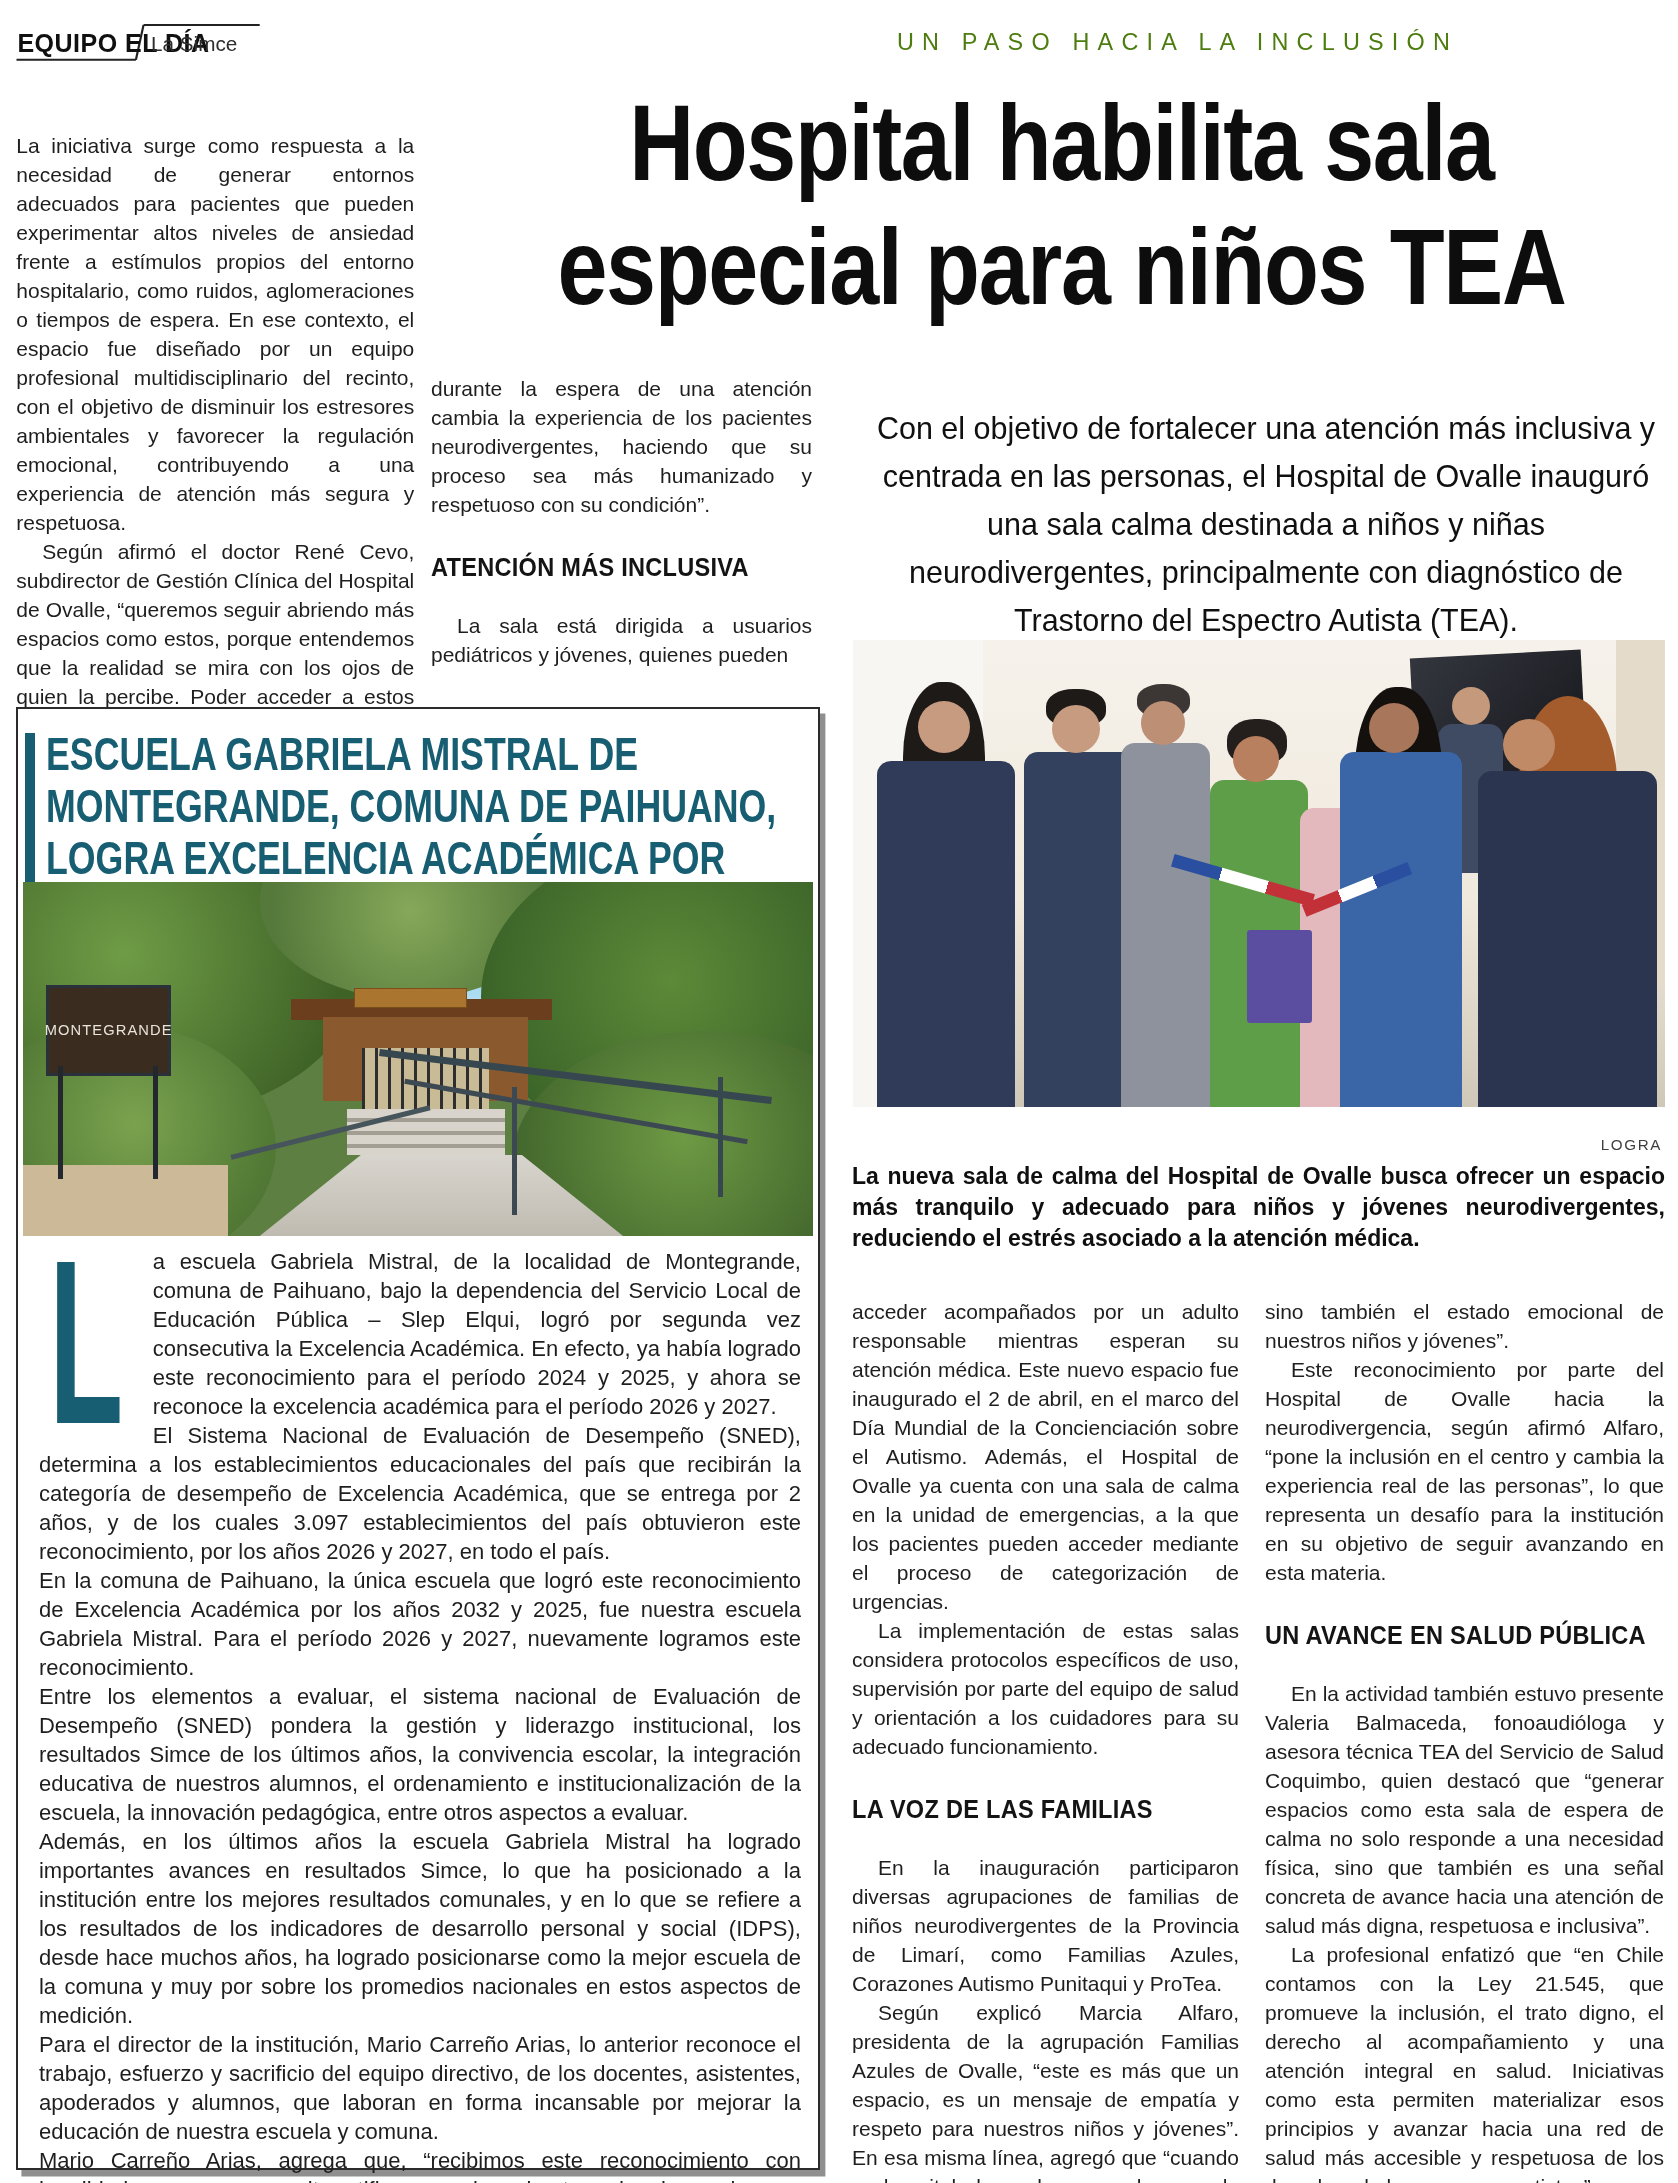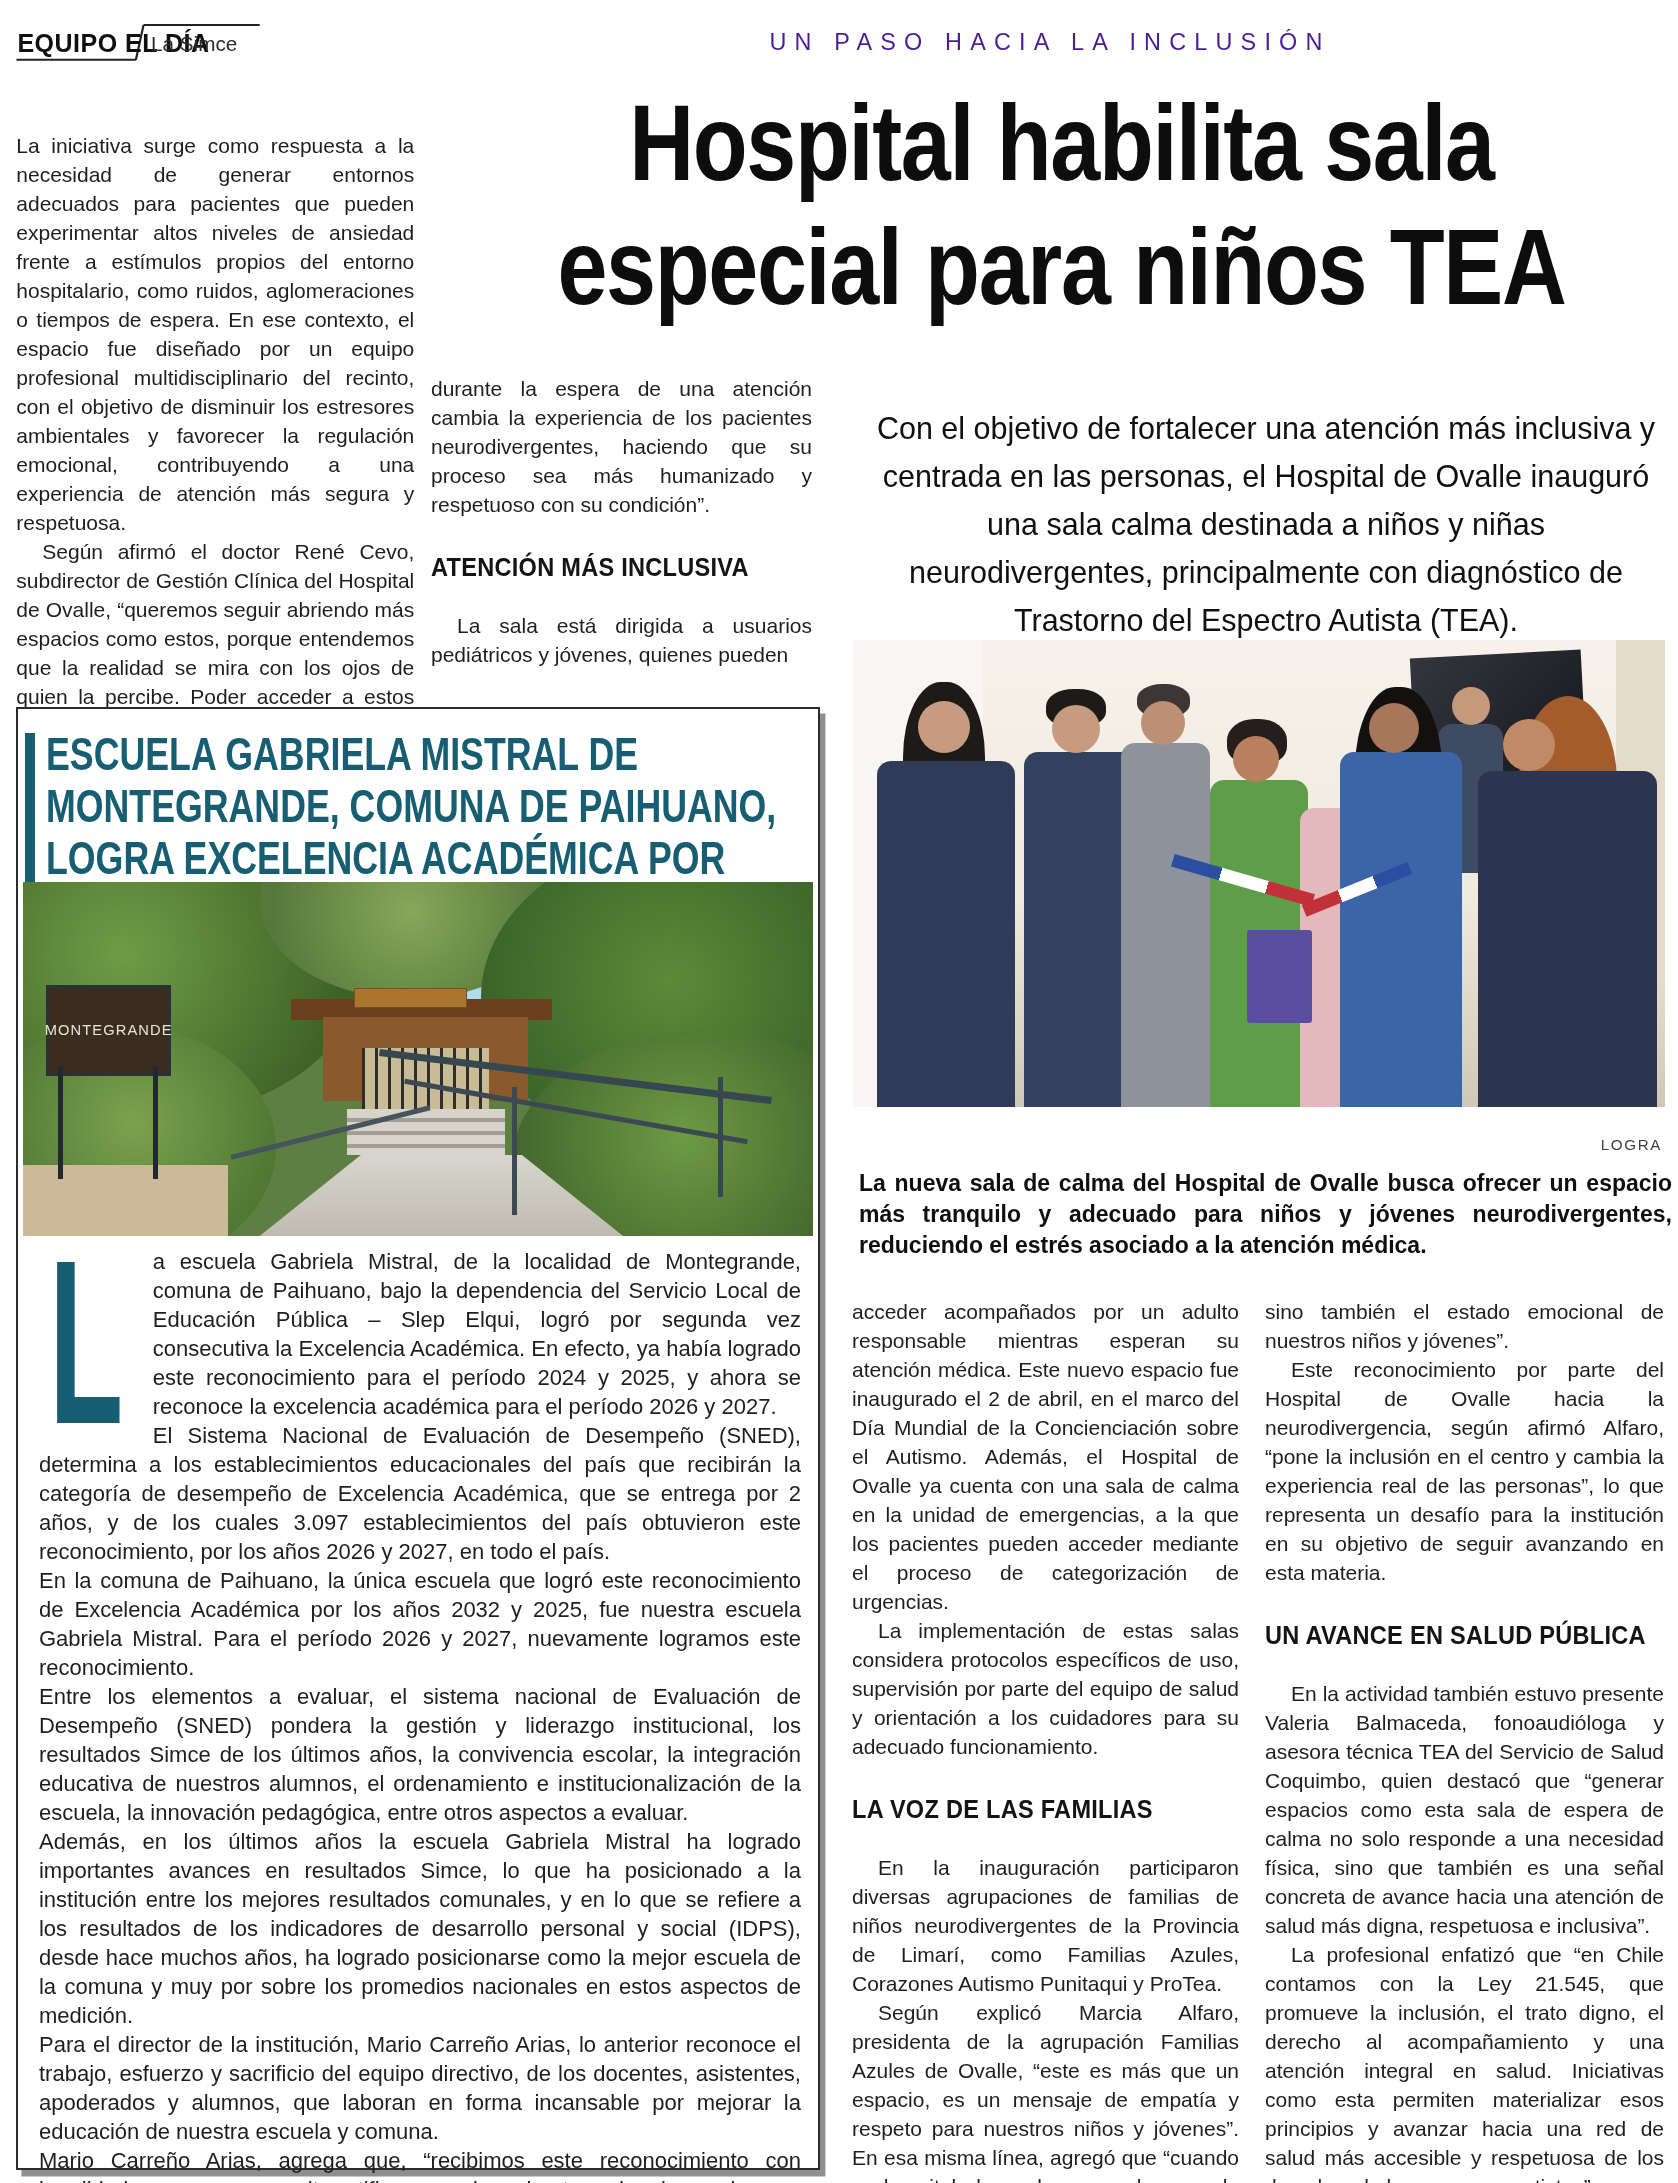--- a/index.html
+++ b/index.html
@@ -5,21 +5,21 @@
   html,body{margin:0;padding:0;background:#ffffff;}
   body{width:1678px;height:2183px;position:relative;font-family:"Liberation Sans",sans-serif;color:#1c1c1c;overflow:hidden;}
   .page{position:absolute;inset:0;background:#fff;}
 
   
   .masthead-team{position:absolute;left:17.4px;top:29px;font-size:25px;font-weight:800;letter-spacing:0.5px;color:#101010;}
   .masthead-city{position:absolute;left:151px;top:32px;font-size:20.7px;font-weight:400;color:#2d2d2d;}
   .flag-svg{position:absolute;left:0;top:0;}
 
   
-  .kicker{position:absolute;left:642px;top:29px;width:816px;text-align:center;font-size:23.4px;font-weight:400;letter-spacing:8.2px;color:#4c1d95;white-space:nowrap;}
+  .kicker{position:absolute;left:642px;top:29px;width:816px;text-align:right;font-size:23.4px;font-weight:400;letter-spacing:8.2px;color:#4d7c0f;white-space:nowrap;}
   .headline{position:absolute;left:452px;top:81px;width:1219px;text-align:center;font-size:107px;line-height:124px;font-weight:700;color:#0d0d0d;letter-spacing:-1.6px;transform:scaleX(0.84);transform-origin:50% 0;}
   .deck{position:absolute;left:871px;top:404px;width:790px;text-align:center;font-size:30.5px;line-height:48px;font-weight:400;color:#101010;margin:0;}
 
   
   .bodycol p{margin:0;font-size:21px;line-height:29px;text-align:justify;color:#1e1e1e;}
   .ind{text-indent:26px;}
   .col1{position:absolute;left:16.3px;top:131px;width:398px;}
   .col2{position:absolute;left:431px;top:374px;width:381px;}
   .colA{position:absolute;left:852px;top:1297px;width:387px;}
   .colB{position:absolute;left:1265px;top:1297px;width:399px;}
@@ -86,21 +86,21 @@
   .p7b{left:72%;top:18%;width:8%;height:32%;background:#3f4a63;}
   .p7h{left:73.8%;top:10%;width:38px;height:38px;background:#c59a7c;}
   .p8b{left:77%;top:28%;width:22%;height:72%;background:#2c3550;}
   .p8h{left:80%;top:17%;width:52px;height:52px;background:#c08a66;}
   .p8hair{left:82%;top:12%;width:98px;height:174px;background:#a55c2c;border-radius:50% 50% 42% 42%;}
   .rp-ribbon1{position:absolute;left:39%;top:50%;width:18%;height:13px;background:linear-gradient(90deg,#2b4fa0 0 34%,#ffffff 34% 67%,#c23038 67% 100%);transform:rotate(16deg);}
   .rp-ribbon2{position:absolute;left:55%;top:52%;width:14%;height:13px;background:linear-gradient(90deg,#c23038 0 34%,#ffffff 34% 67%,#2b4fa0 67% 100%);transform:rotate(-22deg);}
   .rp-bag{position:absolute;left:48.5%;top:62%;width:8%;height:20%;background:#5b4ea0;border-radius:3.3px;}
 
   .credit{position:absolute;left:1382px;top:1136px;width:280px;margin:0;text-align:right;font-size:15.2px;letter-spacing:1.6px;color:#3e3e3e;font-weight:400;}
-  .caption{position:absolute;left:852px;top:1161px;width:813px;margin:7px;font-size:23px;font-weight:700;line-height:31px;text-align:justify;color:#0f0f0f;}
+  .caption{position:absolute;left:852px;top:1161px;width:813px;margin:0;font-size:23px;font-weight:700;line-height:31px;text-align:justify;color:#0f0f0f;}
 </style>
 </head>
 <body>
 
 <div class="page">
 
   <div>
     <svg class="flag-svg" width="337" height="76" viewBox="0 0 620 140">
       <line x1="30" y1="110" x2="250" y2="110" stroke="#222" stroke-width="4"></line>
       <line x1="250" y1="110" x2="264" y2="46" stroke="#222" stroke-width="4"></line>

